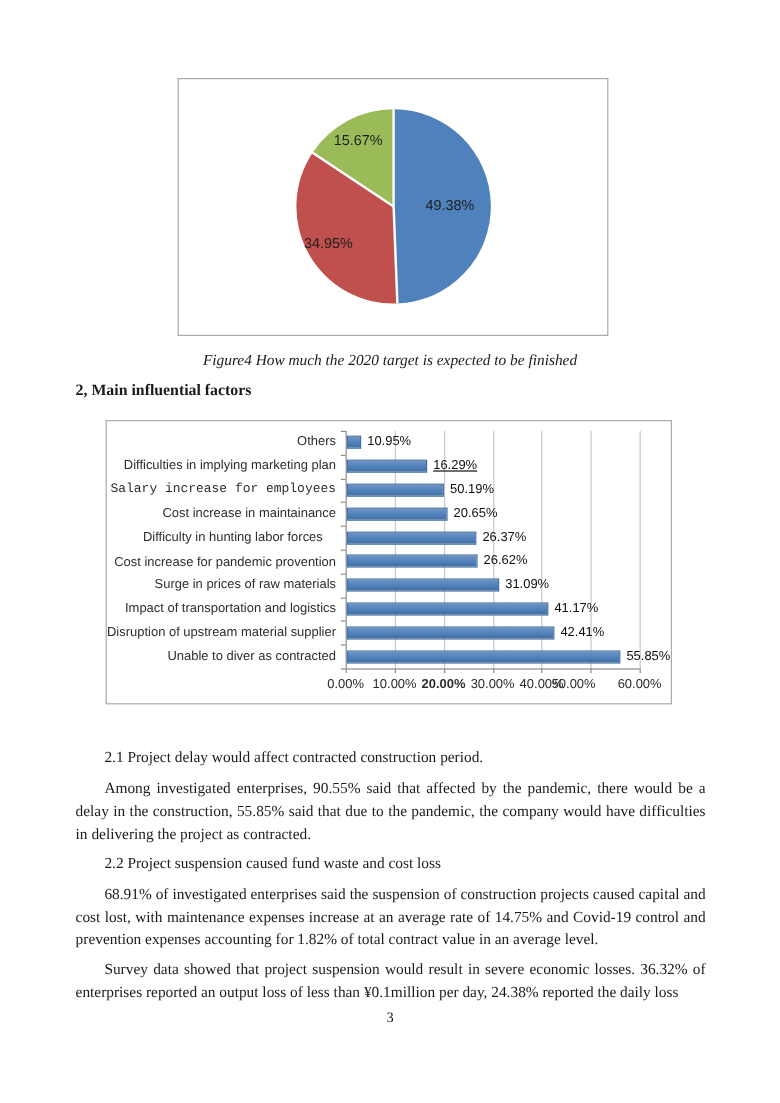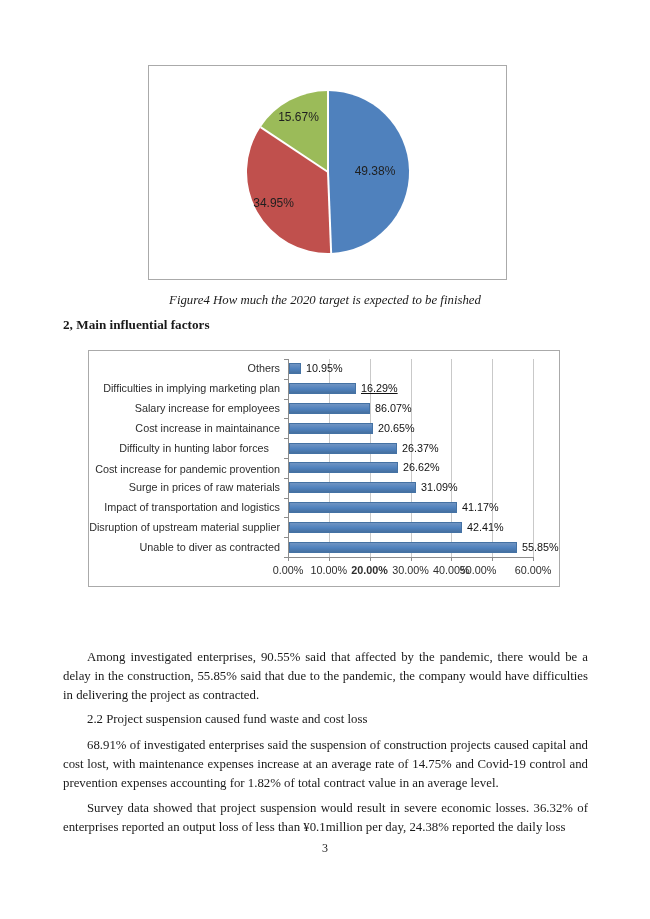--- a/index.html
+++ b/index.html
@@ -101,23 +101,23 @@
         <div class="cat-tick" style="left: 195px; top: 146.6px;"></div>
         <div class="cat-tick" style="left: 195px; top: 166.4px;"></div>
         <div class="cat-tick" style="left: 195px; top: 186.2px;"></div>
         <div class="cat-tick" style="left: 195px; top: 206px;"></div>
         <div class="cat-label" style="right: 279px; top: 11.4px; padding-left: 16px;">Others</div>
         <div class="bar" style="left: 200px; top: 12.4px; width: 12px; height: 11px;"></div>
         <div class="val-label" style="left: 217px; top: 11.4px;">10.95%</div>
         <div class="cat-label" style="right: 279px; top: 31.2px;">Difficulties in implying marketing plan</div>
         <div class="bar" style="left: 200px; top: 32.2px; width: 67px; height: 11px;"></div>
         <div class="val-label" style="left: 272px; top: 31.2px; text-decoration: underline;">16.29%</div>
-        <div class="cat-label" style="right: 279px; top: 51px;">Salary increase for employees</div>
+        <div class="cat-label" style="right: 279px; top: 51px; font-family: Liberation Mono, monospace;">Salary increase for employees</div>
         <div class="bar" style="left: 200px; top: 52px; width: 81px; height: 11px;"></div>
-        <div class="val-label" style="left: 286px; top: 51px;">86.07%</div>
+        <div class="val-label" style="left: 286px; top: 51px;">50.19%</div>
         <div class="cat-label" style="right: 279px; top: 70.8px;">Cost increase in maintainance</div>
         <div class="bar" style="left: 200px; top: 71.8px; width: 84px; height: 11px;"></div>
         <div class="val-label" style="left: 289px; top: 70.8px;">20.65%</div>
         <div class="cat-label" style="right: 290px; top: 90.6px;">Difficulty in hunting labor forces</div>
         <div class="bar" style="left: 200px; top: 91.6px; width: 108px; height: 11px;"></div>
         <div class="val-label" style="left: 313px; top: 90.6px;">26.37%</div>
         <div class="cat-label" style="right: 279px; top: 112px;">Cost increase for pandemic provention</div>
         <div class="bar" style="left: 200px; top: 111.4px; width: 109px; height: 11px;"></div>
         <div class="val-label" style="left: 314px; top: 110.4px;">26.62%</div>
         <div class="cat-label" style="right: 279px; top: 130.2px;">Surge in prices of raw materials</div>
@@ -129,20 +129,21 @@
         <div class="cat-label" style="right: 279px; top: 169.8px;">Disruption of upstream material supplier</div>
         <div class="bar" style="left: 200px; top: 170.8px; width: 173px; height: 11px;"></div>
         <div class="val-label" style="left: 378px; top: 169.8px;">42.41%</div>
         <div class="cat-label" style="right: 279px; top: 189.6px;">Unable to diver as contracted</div>
         <div class="bar" style="left: 200px; top: 190.6px; width: 228px; height: 11px;"></div>
         <div class="val-label" style="left: 433px; top: 189.6px;">55.85%</div>
       </div>
   </div>
 
 
+  <div class="body-text subhead" id="sec21">2.1 Project delay would affect contracted construction period.</div>
 
   <div class="body-text" id="p1">Among investigated enterprises, 90.55% said that affected by the pandemic, there would be a delay in the construction, 55.85% said that due to the pandemic, the company would have difficulties in delivering the project as contracted.</div>
 
   <div class="body-text subhead" id="sec22">2.2 Project suspension caused fund waste and cost loss</div>
 
   <div class="body-text" id="p2">68.91% of investigated enterprises said the suspension of construction projects caused capital and cost lost, with maintenance expenses increase at an average rate of 14.75% and Covid-19 control and prevention expenses accounting for 1.82% of total contract value in an average level.</div>
 
   <div class="body-text" id="p3">Survey data showed that project suspension would result in severe economic losses. 36.32% of enterprises reported an output loss of less than ¥0.1million per day, 24.38% reported the daily loss</div>
 
   <div class="page-number">3</div>

